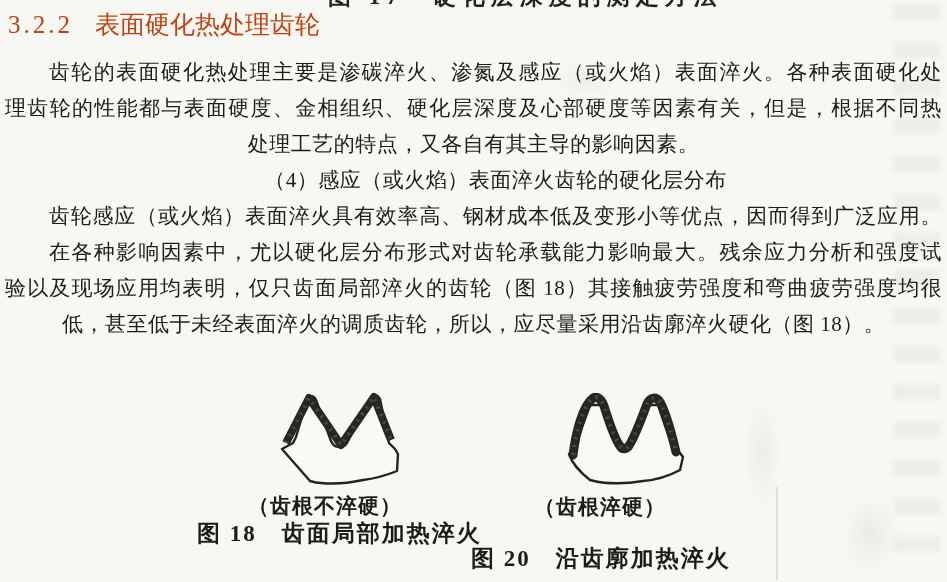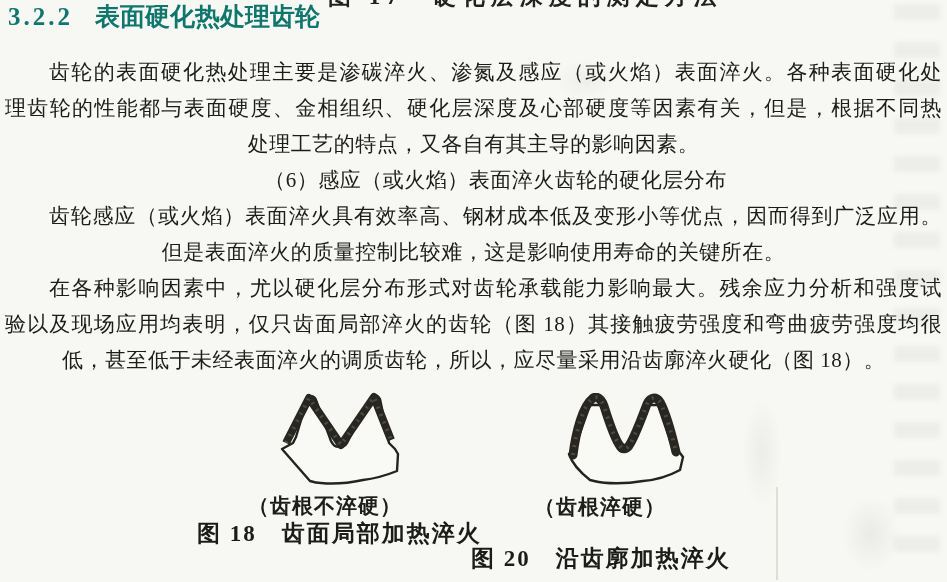--- a/index.html
+++ b/index.html
@@ -9,22 +9,22 @@
     color:#1c1c1a;
     font-family:"Liberation Serif","DejaVu Serif",serif;
   }
   
   .clipped-top{position:absolute;top:0;left:328px;width:420px;height:10px;overflow:hidden;}
   .clipped-top span{
     display:block;margin-top:-15px;line-height:24px;font-size:23px;font-weight:600;
     letter-spacing:6px;white-space:nowrap;color:#21211e;
   }
   
-  .heading{position:absolute;top:0;left:8px;font-size:25px;font-weight:700;
-    white-space:nowrap;color:#0f766e;}
+  .heading{position:absolute;top:8px;left:8px;font-size:25px;font-weight:400;
+    white-space:nowrap;color:#c2410c;}
   .heading .num{letter-spacing:3px;margin-right:22px;}
   
   .body{position:absolute;top:54px;left:5px;width:937px;font-size:21px;line-height:36px;}
   .line{width:100%;text-align:center;letter-spacing:.5px;}
   .line.fill{text-align:justify;text-align-last:justify;}
   .line.indent{text-indent:44px;}
   
   .gear{position:absolute;}
   .gear-left{left:279px;top:391px;}
   .gear-right{left:561px;top:393px;}
@@ -68,23 +68,22 @@
   </div>
 
   <div class="heading">
     <span class="num">3.2.2</span><span>表面硬化热处理齿轮</span>
   </div>
 
   <div class="body">
     <div class="line indent fill">齿轮的表面硬化热处理主要是渗碳淬火、渗氮及感应（或火焰）表面淬火。各种表面硬化处</div>
     <div class="line fill">理齿轮的性能都与表面硬度、金相组织、硬化层深度及心部硬度等因素有关，但是，根据不同热</div>
     <div class="line">处理工艺的特点，又各自有其主导的影响因素。</div>
-    <div class="line indent">（6）感应（或火焰）表面淬火齿轮的硬化层分布</div>
+    <div class="line indent">（4）感应（或火焰）表面淬火齿轮的硬化层分布</div>
     <div class="line indent fill">齿轮感应（或火焰）表面淬火具有效率高、钢材成本低及变形小等优点，因而得到广泛应用。</div>
-    <div class="line">但是表面淬火的质量控制比较难，这是影响使用寿命的关键所在。</div>
     <div class="line indent fill">在各种影响因素中，尤以硬化层分布形式对齿轮承载能力影响最大。残余应力分析和强度试</div>
     <div class="line fill">验以及现场应用均表明，仅只齿面局部淬火的齿轮（图 18）其接触疲劳强度和弯曲疲劳强度均很</div>
     <div class="line">低，甚至低于未经表面淬火的调质齿轮，所以，应尽量采用沿齿廓淬火硬化（图 18）。</div>
   </div>
 
   <svg class="gear gear-left" width="124" height="98" viewBox="0 0 124 98">
 
     <path class="gear-outline" d="M 3,58 L 14,52 L 17,46 L 28,9
          C 30,4 35,4 37,9
          L 52,50 C 55,56 59,57 61,54

